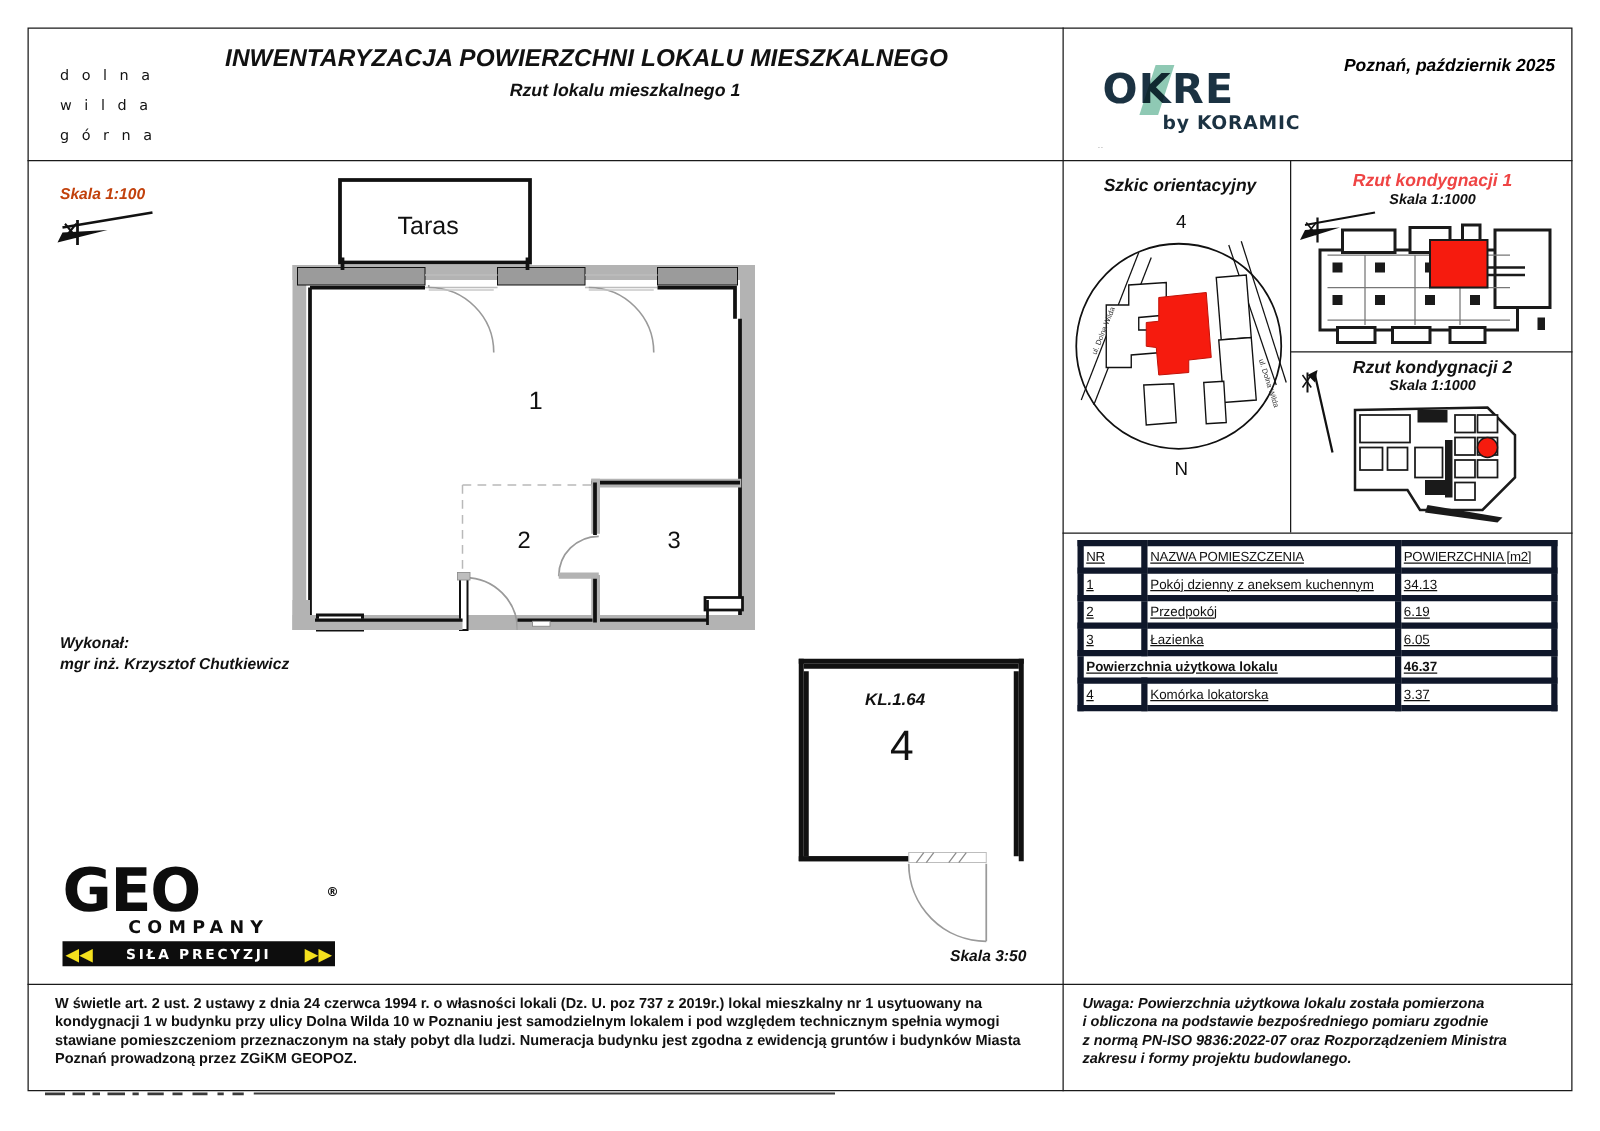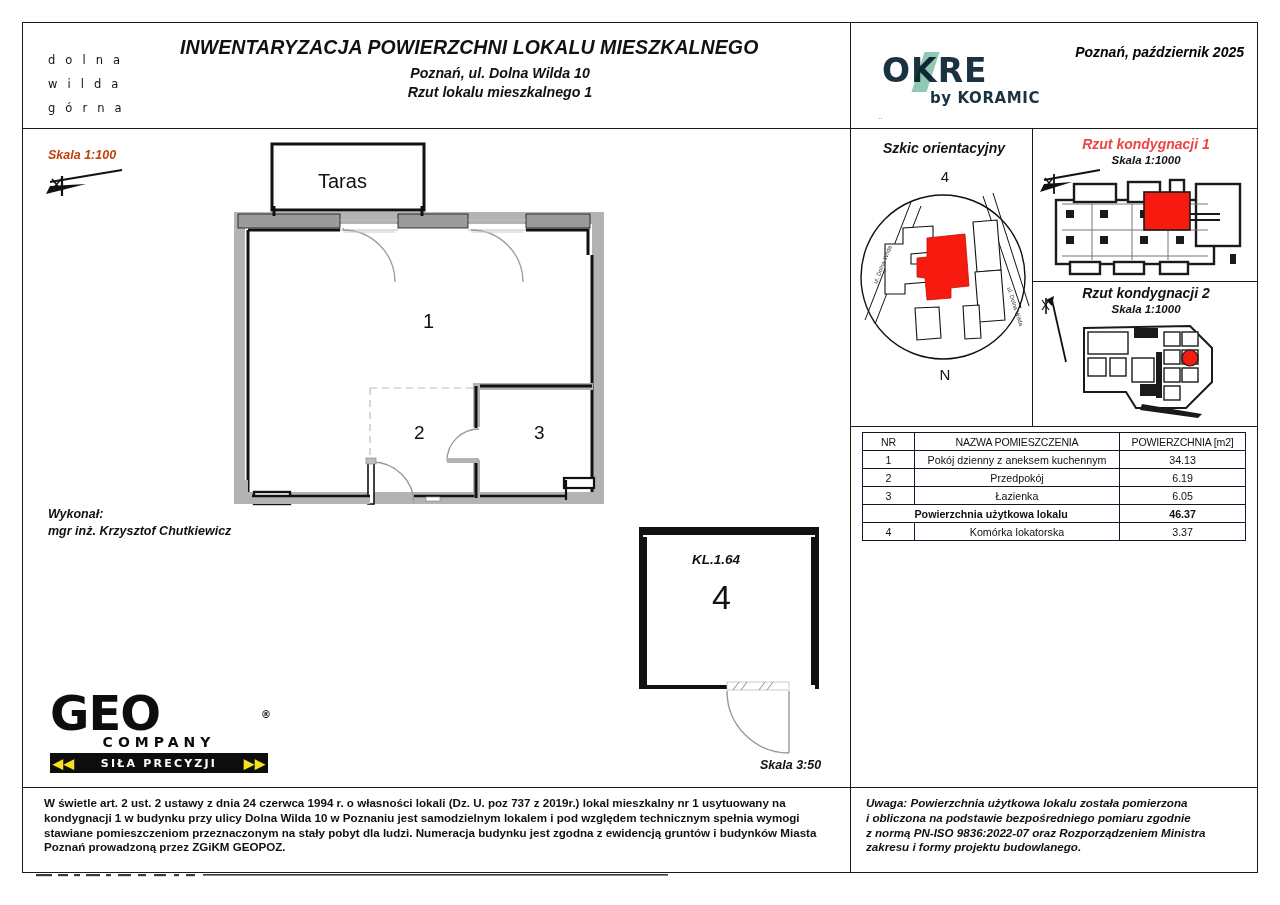--- a/index.html
+++ b/index.html
@@ -170,23 +170,23 @@
     font-size: 11.5px; color: #111;
   }
 
   
   .room-table {
     position: absolute; left: 862px; top: 432px;
     width: 384px; border-collapse: collapse;
     font-size: 10.7px; color: #111;
   }
   .room-table td, .room-table th {
-    border: 1px solid #0f172a;
-    text-align: center; padding: 2.5px 2px;
-    font-weight: 400; font-family: "Liberation Sans", sans-serif;
+    border: 5px solid #0f172a;
+    padding: 2.5px 2px;
+    font-weight: 400; font-family: "Liberation Sans", sans-serif; text-decoration: underline;
   }
   .room-table .c-nr    { width: 52px; }
   .room-table .c-name  { width: 206px; }
   .room-table .c-area  { width: 126px; }
   .room-table thead td { font-size: 10.6px; letter-spacing: -.2px; }
   .room-table .sum-row td { font-weight: 700; }
 
   
   .note-left {
     position: absolute; left: 44px; top: 796px; width: 792px;
@@ -231,21 +231,20 @@
   <div class="hrule hr-right2"></div>
 
   <div class="brand-words">
     <div>d o l n a</div>
     <div>w i l d a</div>
     <div>g ó r n a</div>
   </div>
 
   <div class="doc-title">INWENTARYZACJA POWIERZCHNI LOKALU MIESZKALNEGO</div>
   <div class="doc-sub">
-    <div>Poznań, ul. Dolna Wilda 10</div>
     <div>Rzut lokalu mieszkalnego 1</div>
   </div>
 
   <div class="place-date">Poznań, październik 2025</div>
 
   <div class="okre-logo">
     <div class="okre-word">
       <span>OKRE</span>
       <span class="okre-slash"></span>
     </div>

